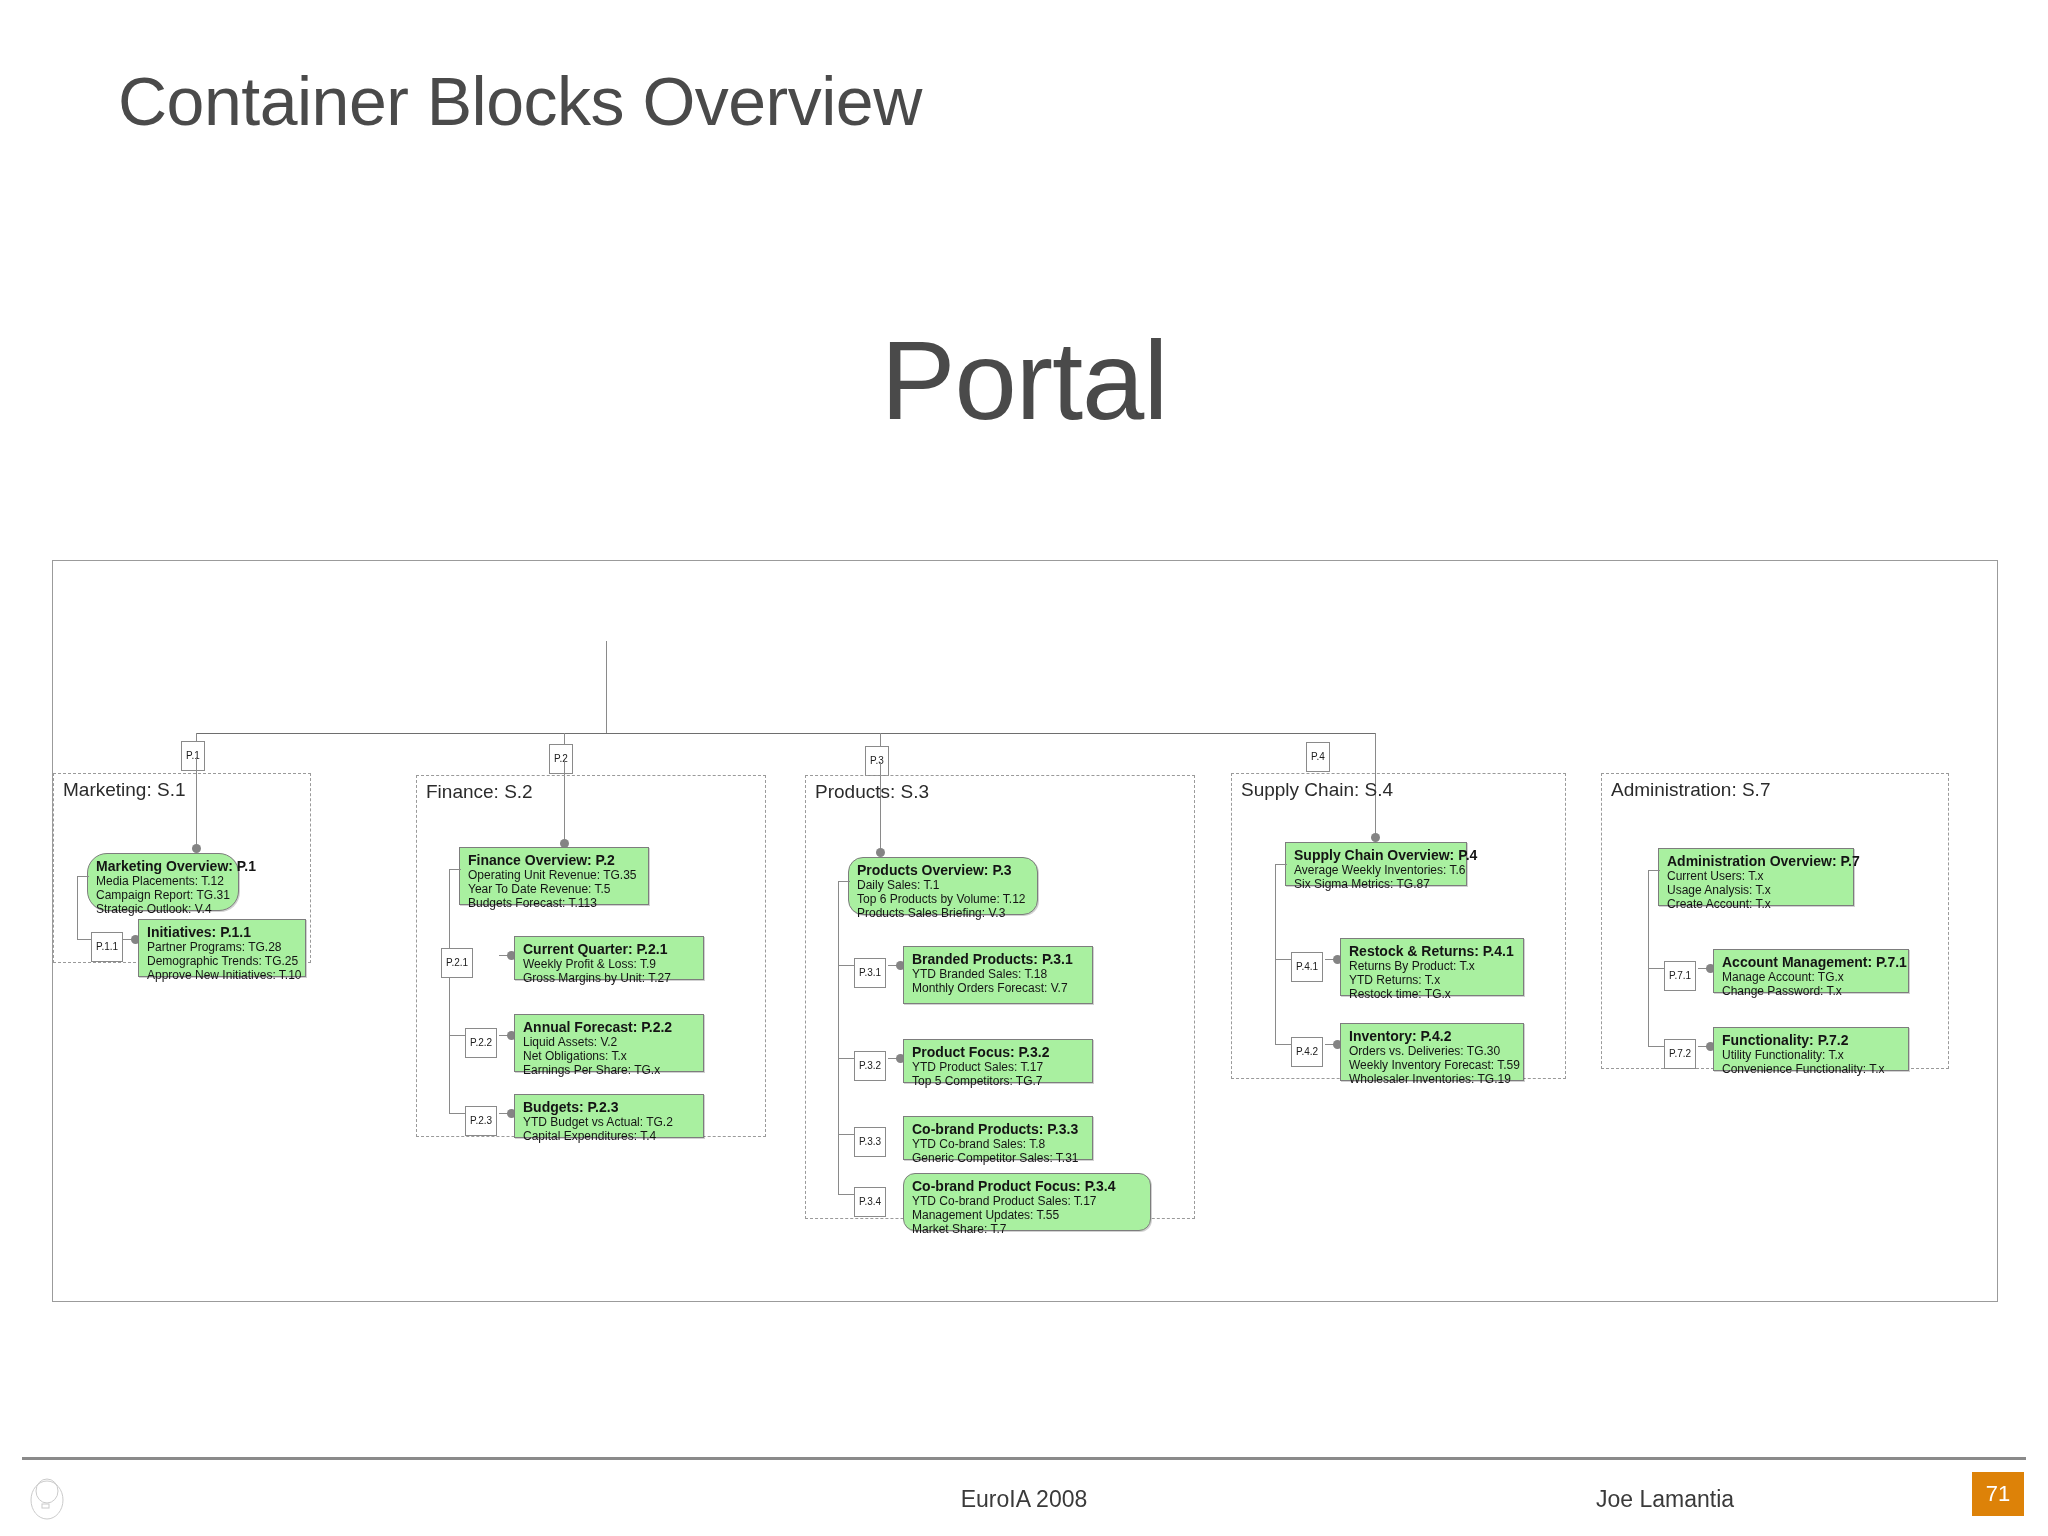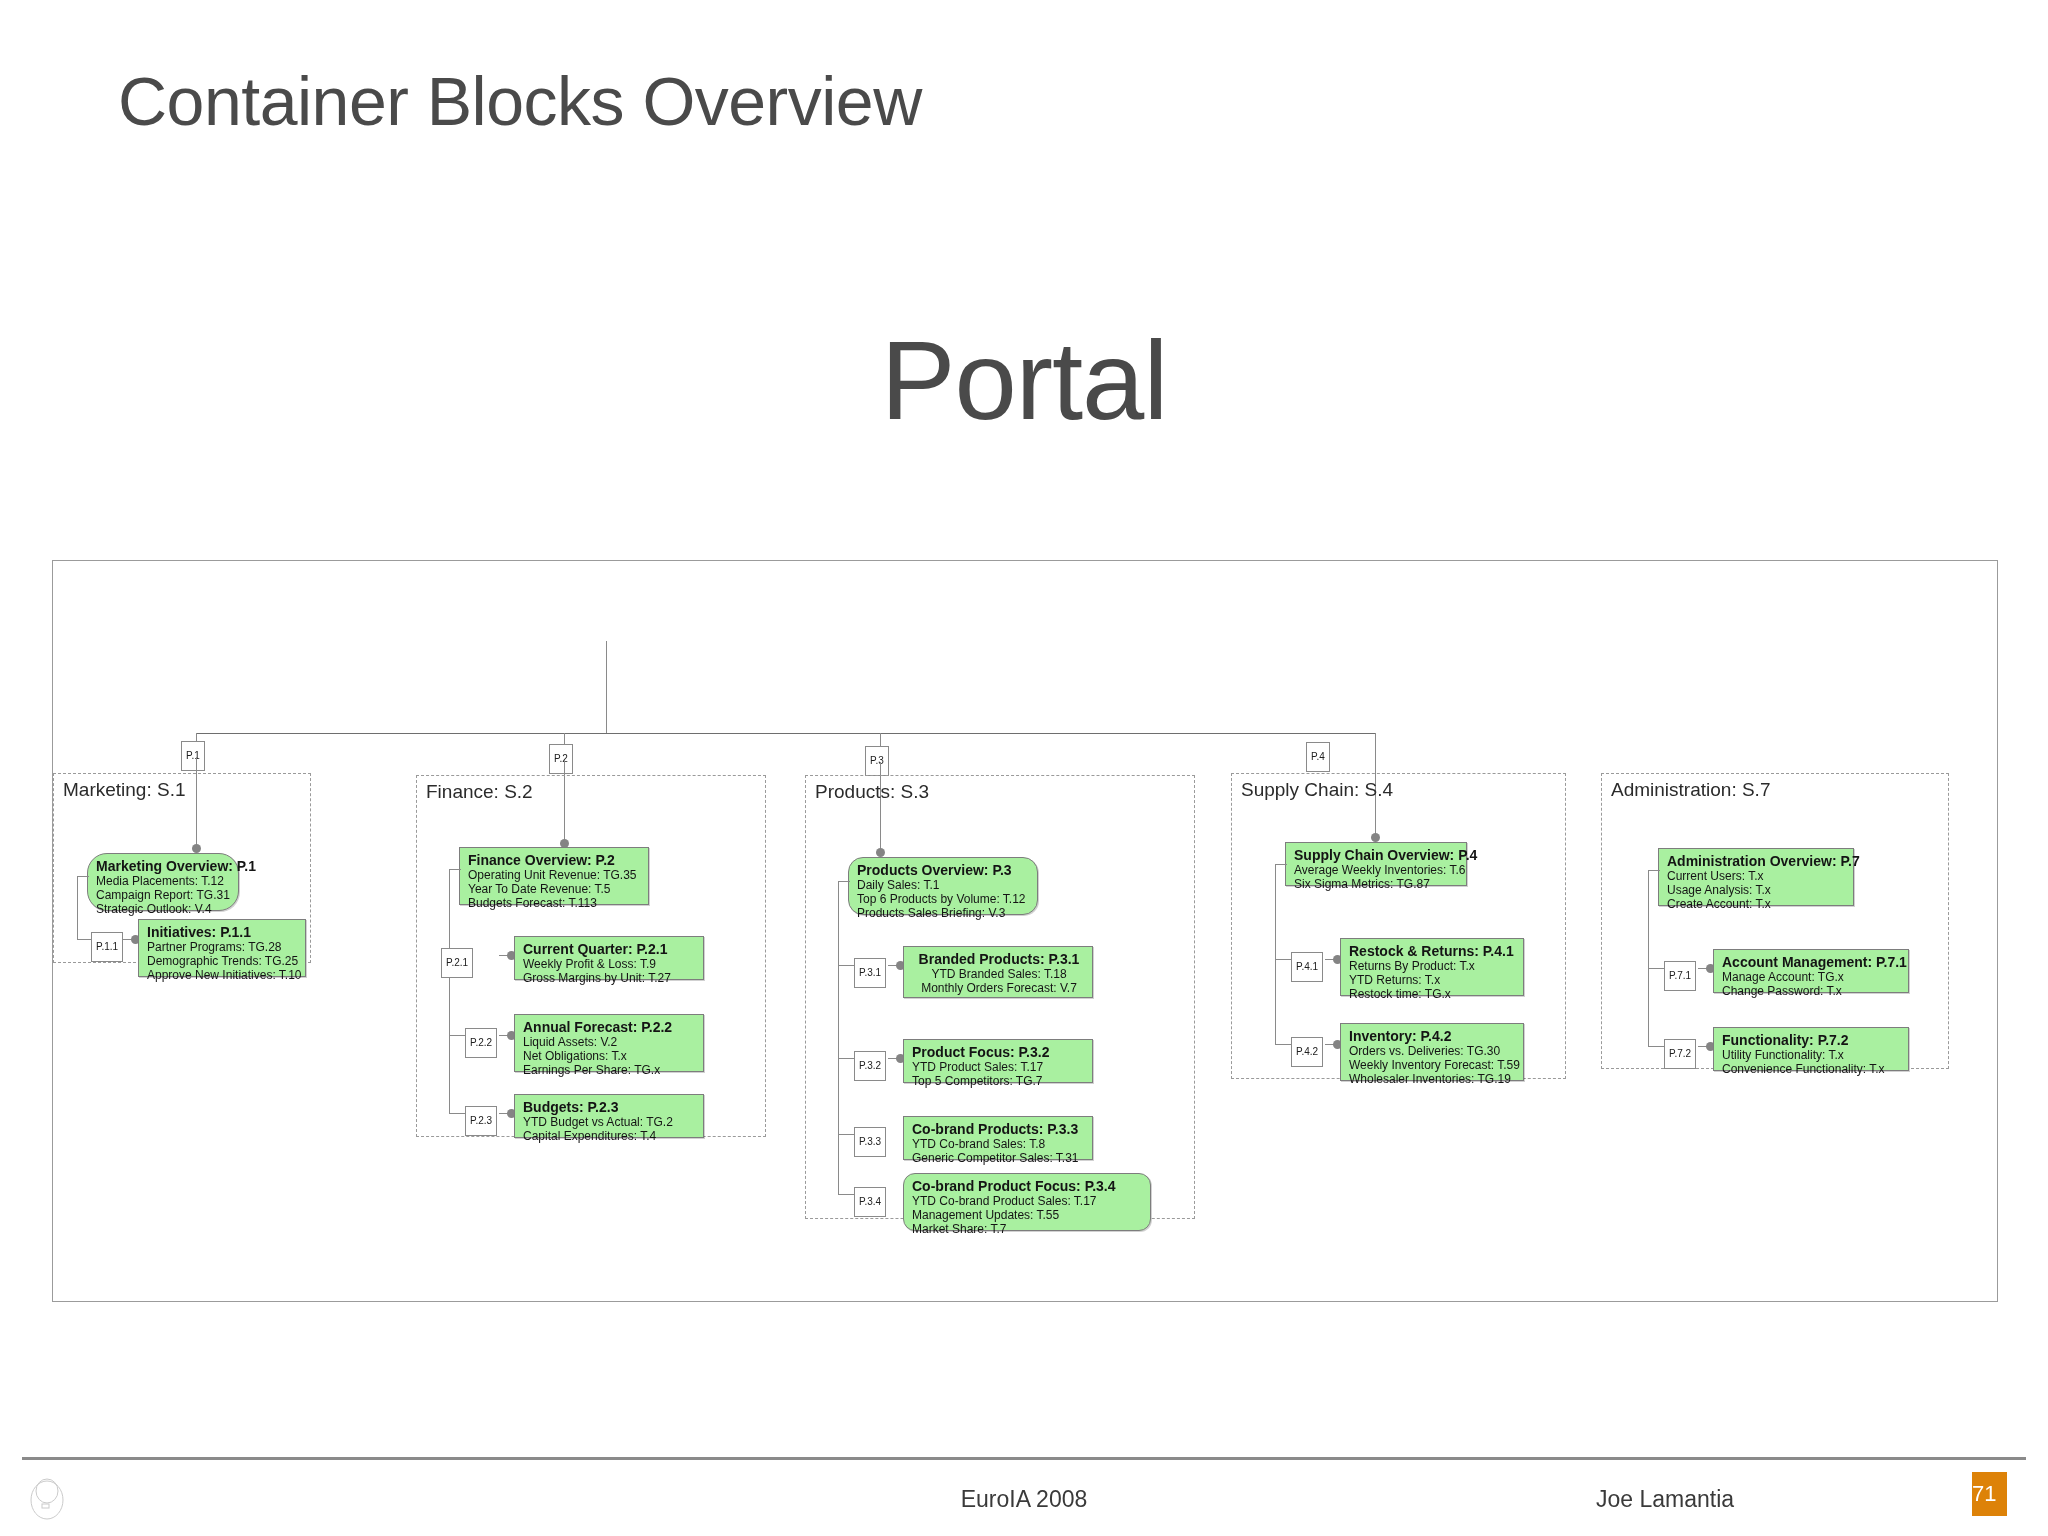--- a/index.html
+++ b/index.html
@@ -87,23 +87,23 @@
   }
   #footer-center{
     position:absolute;left:0;top:16px;width:2048px;text-align:center;
     font-size:23px;color:#3a3a3a;
   }
   #footer-author{
     position:absolute;left:1596px;top:16px;
     font-size:23px;color:#3a3a3a;white-space:nowrap;
   }
   #page-badge{
-    position:absolute;left:1972px;top:2px;width:35px;height:44px;
+    position:absolute;left:1972px;top:2px;width:52px;height:44px;
     background:#dd8208;color:#ffffff;
-    font-size:22px;line-height:44px;
+    font-size:22px;text-align:center;line-height:44px;
   }
   #logo-mark{
     position:absolute;left:26px;top:4px;width:42px;height:48px;
     opacity:.45;
   }
 </style>
 </head>
 <body>
 
 <div id="slide-title">Container Blocks Overview</div>
@@ -210,21 +210,21 @@
     <div class="ln">Top 6 Products by Volume: T.12</div>
     <div class="ln">Products Sales Briefing: V.3</div>
   </div>
   <div class="conn h" style="left:785px;top:320px;width:12px;"></div>
   <div class="conn v" style="left:785px;top:320px;height:313px;"></div>
 
   <div class="conn h" style="left:785px;top:404px;width:16px;"></div>
   <div class="chip" style="left:801px;top:397px;">P.3.1</div>
   <div class="conn h" style="left:835px;top:404px;width:10px;"></div>
   <div class="dot" style="left:843px;top:400px;"></div>
-  <div class="node" style="left:850px;top:385px;width:190px;height:52px;text-align:center;">
+  <div class="node" style="left:850px;top:385px;width:190px;height:58px;">
     <div class="ttl">Branded Products: P.3.1</div>
     <div class="ln">YTD Branded Sales: T.18</div>
     <div class="ln">Monthly Orders Forecast: V.7</div>
   </div>
 
   <div class="conn h" style="left:785px;top:497px;width:16px;"></div>
   <div class="chip" style="left:801px;top:490px;">P.3.2</div>
   <div class="conn h" style="left:835px;top:497px;width:10px;"></div>
   <div class="dot" style="left:843px;top:493px;"></div>
   <div class="node" style="left:850px;top:478px;width:190px;height:44px;">

